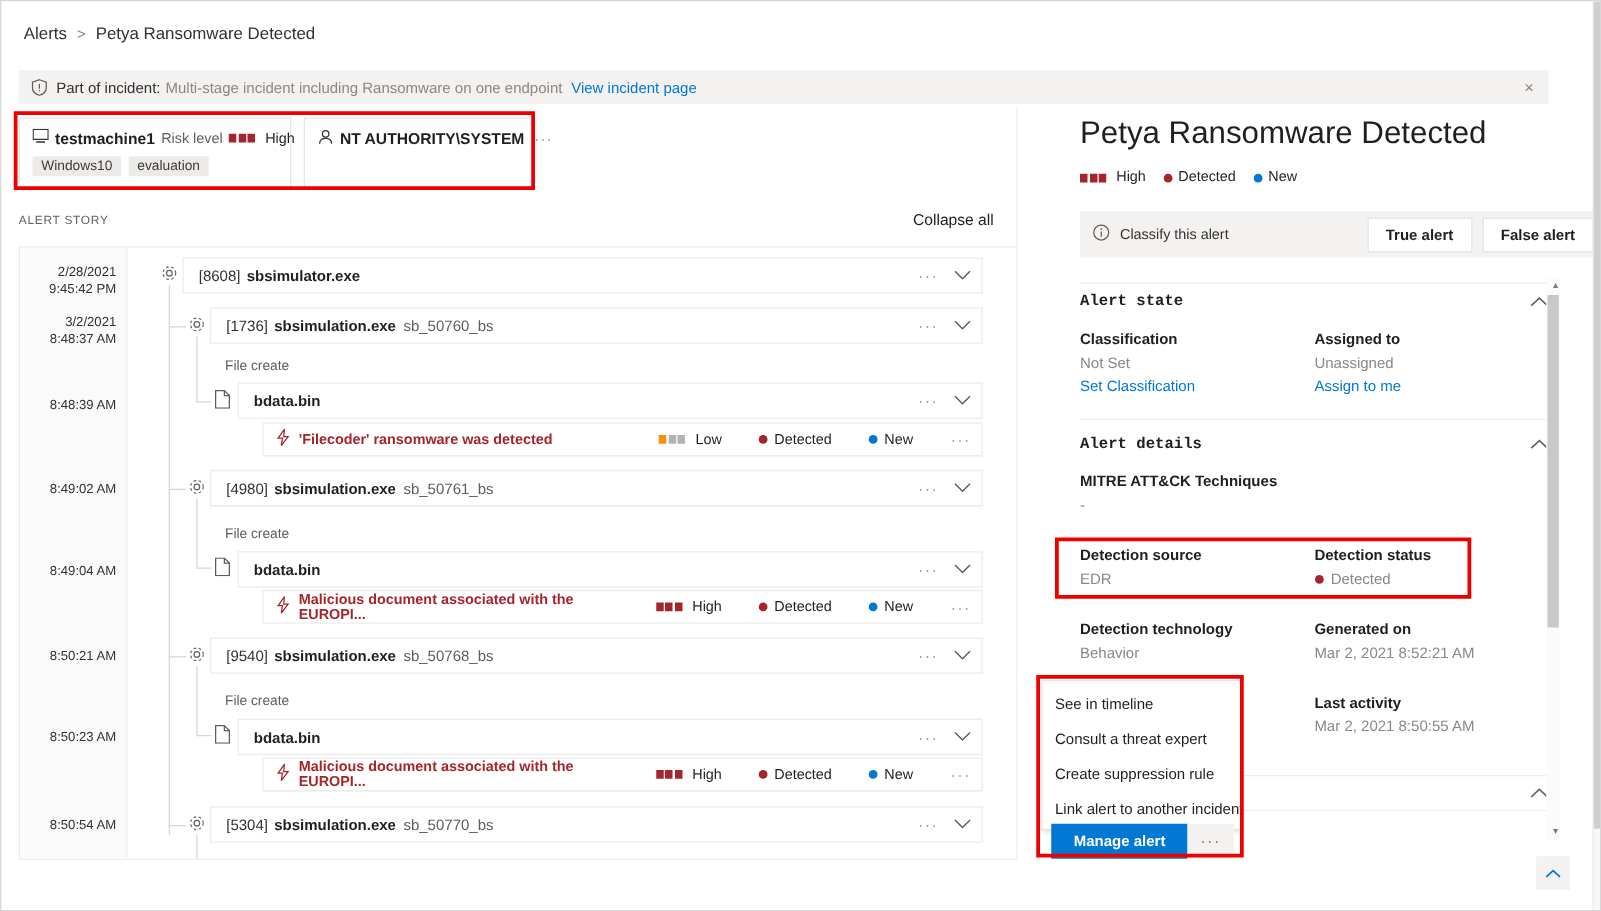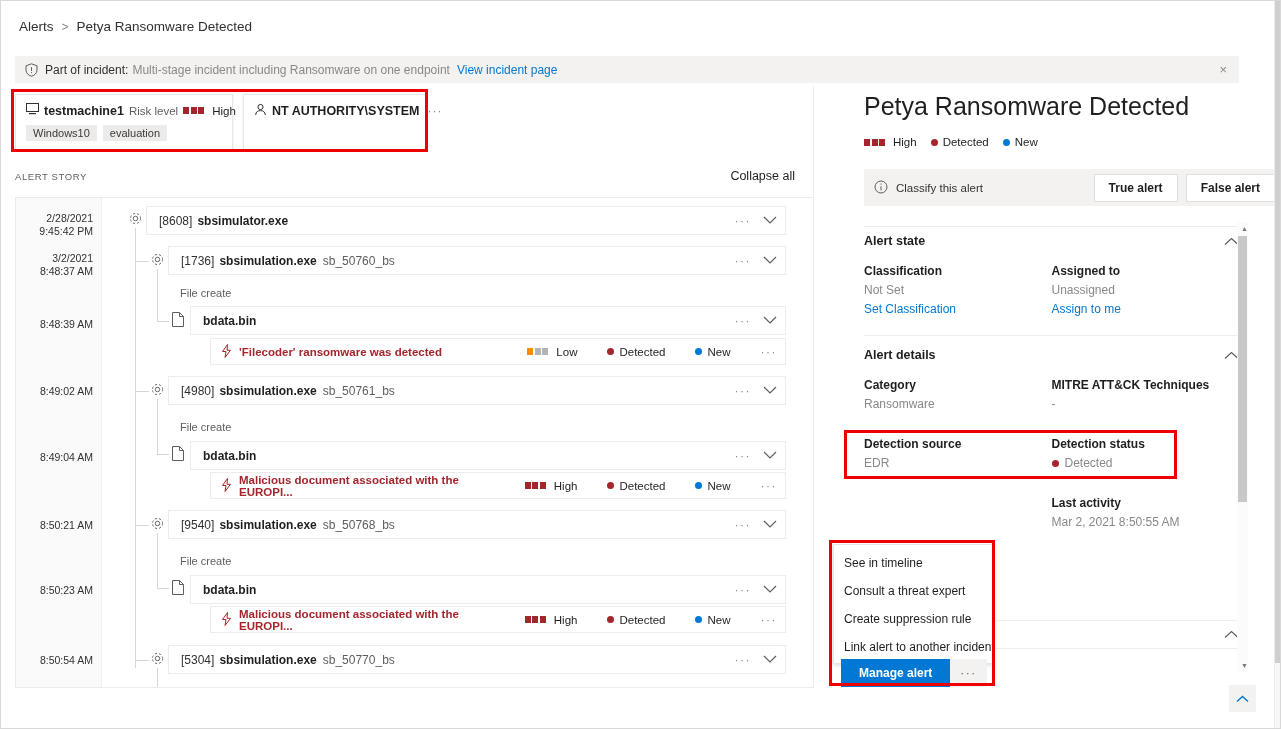--- a/index.html
+++ b/index.html
@@ -186,20 +186,21 @@
     padding: 6px 14px; cursor: pointer; margin-left: 8px;
     font-family: "Liberation Sans", sans-serif;
   }
   .section {
     position: absolute; left: 50px; width: 375px;
   }
   .section-head {
     display: flex; align-items: center;
     font-size: 12.5px; font-weight: bold; color: #201f1e;
     padding-bottom: 2px;
+    font-family: Liberation Mono, monospace;
   }
   .section-chev { margin-left: auto; color: #605e5c; cursor: pointer; display: flex; }
   .kv-grid { display: flex; margin-top: 14px; }
   .kv { width: 50%; }
   .kv .k { font-size: 12px; font-weight: bold; color: #201f1e; }
   .kv .v { font-size: 12px; color: #8a8886; margin-top: 5px; }
   .kv .lnk { font-size: 12px; color: #0078d4; margin-top: 5px; cursor: pointer; }
   .divider { position: absolute; left: 50px; width: 375px; height: 1px; background: #ededed; }
 
   .pane-scroll {
@@ -704,39 +705,45 @@
       <div class="section-head">
         <span>Alert details</span>
         <span class="section-chev">
             <svg width="15" height="9" viewBox="0 0 15 9">
               <path d="M1 7.5 L7.5 1.5 L14 7.5" fill="none" stroke="#605e5c" stroke-width="1.2"></path>
             </svg>
           </span>
       </div>
       <div class="kv-grid">
         <div class="kv">
-          <div class="k">Category</div>
-          <div class="v">Ransomware</div>
-        </div>
-        <div class="kv">
           <div class="k">MITRE ATT&amp;CK Techniques</div>
           <div class="v">-</div>
         </div>
       </div>
       <div class="kv-grid" style="margin-top:26px;">
         <div class="kv">
           <div class="k">Detection source</div>
           <div class="v">EDR</div>
         </div>
         <div class="kv">
           <div class="k">Detection status</div>
           <div class="v" style="display:flex; align-items:center; gap:6px;">
             <span class="dot" style="background:#a4262c"></span>
             <span>Detected</span>
           </div>
+        </div>
+      </div>
+      <div class="kv-grid" style="margin-top:26px;">
+        <div class="kv">
+          <div class="k">Detection technology</div>
+          <div class="v">Behavior</div>
+        </div>
+        <div class="kv">
+          <div class="k">Generated on</div>
+          <div class="v">Mar 2, 2021 8:52:21 AM</div>
         </div>
       </div>
       <div class="kv-grid" style="margin-top:26px;">
         <div class="kv"></div>
         <div class="kv">
           <div class="k">Last activity</div>
           <div class="v">Mar 2, 2021 8:50:55 AM</div>
         </div>
       </div>
     </div>

